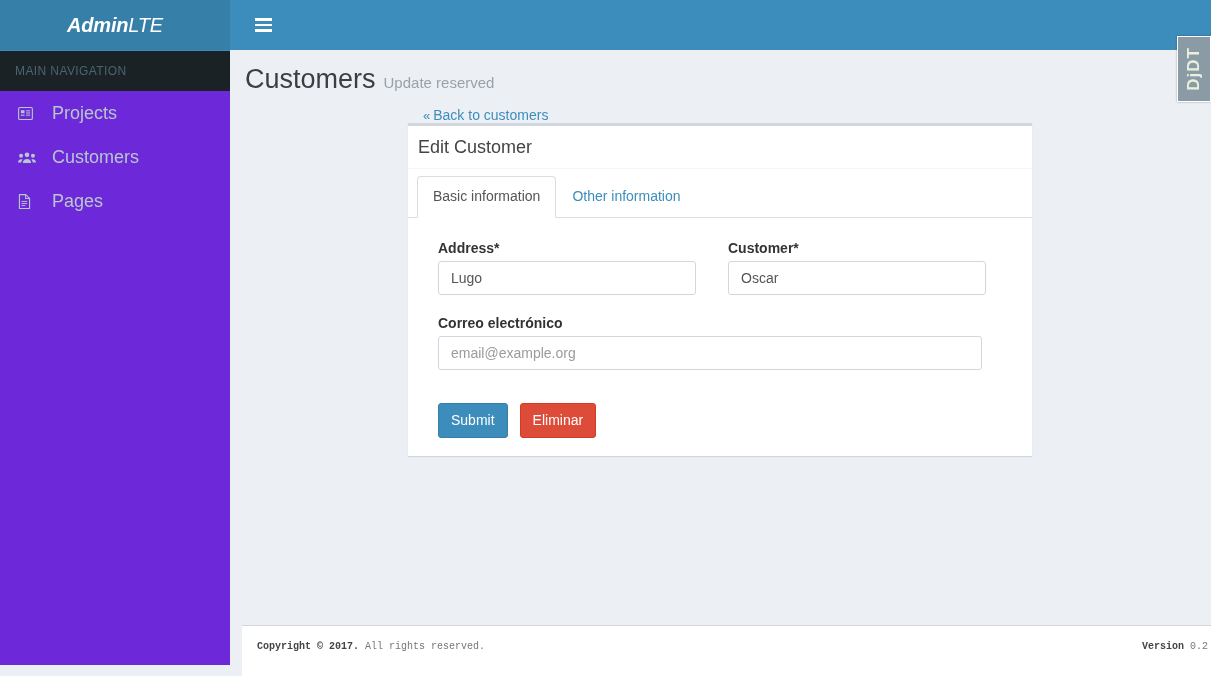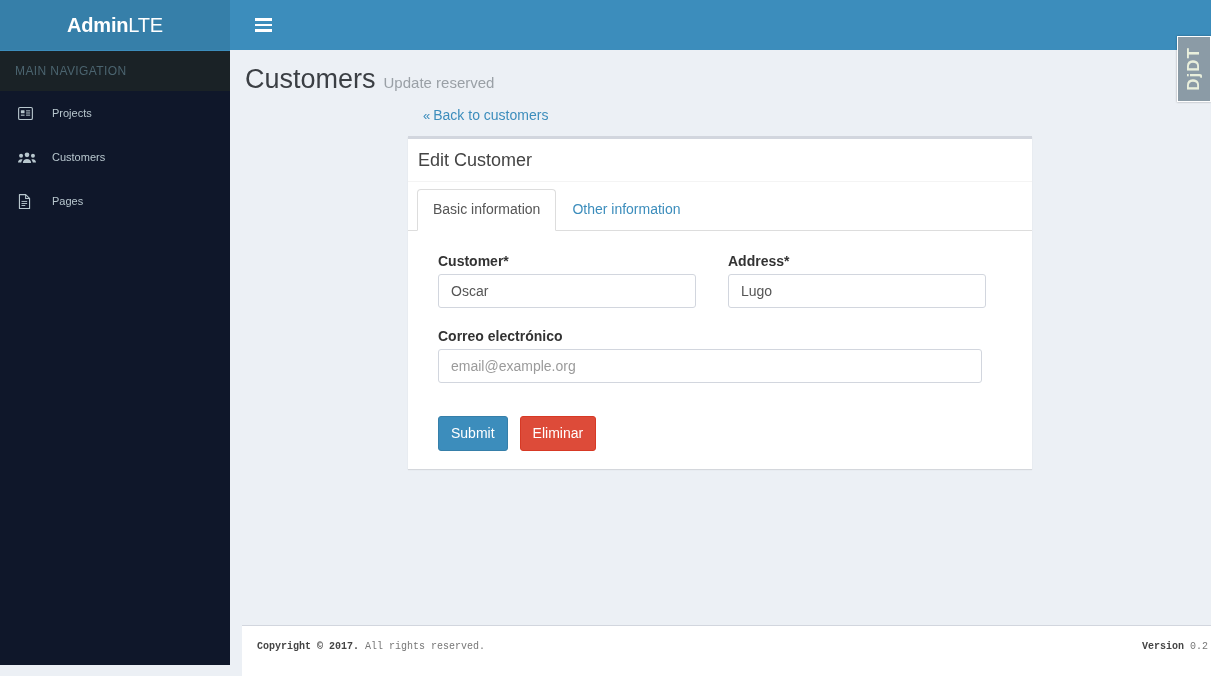--- a/index.html
+++ b/index.html
@@ -8,21 +8,21 @@
     width: 1211px; height: 676px;
     overflow: hidden;
     font-family: "Liberation Sans", sans-serif;
     font-size: 14px;
     background: #ecf0f5;
     color: #333;
   }
   .app { position: relative; width: 1211px; height: 676px; }
 
   
-  .main-header { position: absolute; top: 0; left: 0; width: 1211px; height: 50px; }
+  .main-header { position: absolute; top: 0; left: 0; width: 1211px; height: 50px; font-style: italic; }
   .logo {
     position: absolute; left: 0; top: 0;
     width: 230px; height: 50px;
     background: #367fa9;
     color: #fff;
     display: flex; align-items: center; justify-content: center;
     font-size: 20px;
     letter-spacing: -0.2px;
   }
   .logo .lg-strong { font-weight: bold; }
@@ -40,37 +40,37 @@
   }
   .hamburger { width: 17px; }
   .hamburger span {
     display: block; height: 2.5px; background: #fff; margin: 3px 0; border-radius: 0;
   }
 
   
   .sidebar {
     position: absolute; left: 0; top: 50px;
     width: 230px; height: 615px;
-    background: #0f172a;
+    background: #6d28d9;
     border-top: 1px solid #3c8dbc;
   }
   .sidebar-header {
     height: 40px; line-height: 40px;
     padding: 0 15px 0 15px;
     color: #4b646f;
     font-size: 12px;
     letter-spacing: 0.4px;
     background: #1a2226;
   }
   .nav-item {
     display: flex; align-items: center;
     height: 44px;
     padding: 0 14px 0 15px;
     color: #b8c7ce;
-    font-size: 11px;
+    font-size: 18px;
     border-left: 3px solid transparent;
     cursor: pointer;
     text-decoration: none;
   }
   .nav-item .nav-icon {
     width: 24px; margin-right: 10px;
     display: inline-flex; align-items: center; justify-content: flex-start;
     color: #b8c7ce;
   }
   .nav-item .nav-label { line-height: 1; }
@@ -105,21 +105,21 @@
   }
   .back-link {
     color: #3c8dbc;
     text-decoration: none;
     font-size: 14px;
     cursor: pointer;
   }
   .back-link .chev { margin-right: 3px; font-size: 13px; }
 
   
-  .content-body { padding: 0 15px; margin-top: 13px; }
+  .content-body { padding: 0 15px; }
   .box {
     width: 624px;
     margin-left: 163px;
     background: #fff;
     border-top: 3px solid #d2d6de;
     box-shadow: 0 1px 1px rgba(0,0,0,0.1);
     position: relative;
   }
   .box-header {
     padding: 12px 10px 12px 10px;
@@ -329,26 +329,26 @@
 
         <div class="nav-tabs">
           <div class="tab active">Basic information</div>
           <div class="tab">Other information</div>
         </div>
 
         <div class="tab-content">
 
           <div class="form-row">
             <div class="form-group half">
+              <label class="form-label">Address*</label>
+              <input class="form-control" type="text" value="Lugo" style="">
+            </div>
+            <div class="form-group half">
               <label class="form-label">Customer*</label>
               <input class="form-control" type="text" value="Oscar" style="">
-            </div>
-            <div class="form-group half">
-              <label class="form-label">Address*</label>
-              <input class="form-control" type="text" value="Lugo" style="">
             </div>
           </div>
 
           <div class="form-row">
             <div class="form-group full">
               <label class="form-label">Correo electrónico</label>
               <input class="form-control" type="text" placeholder="email@example.org" style="">
             </div>
           </div>
 

